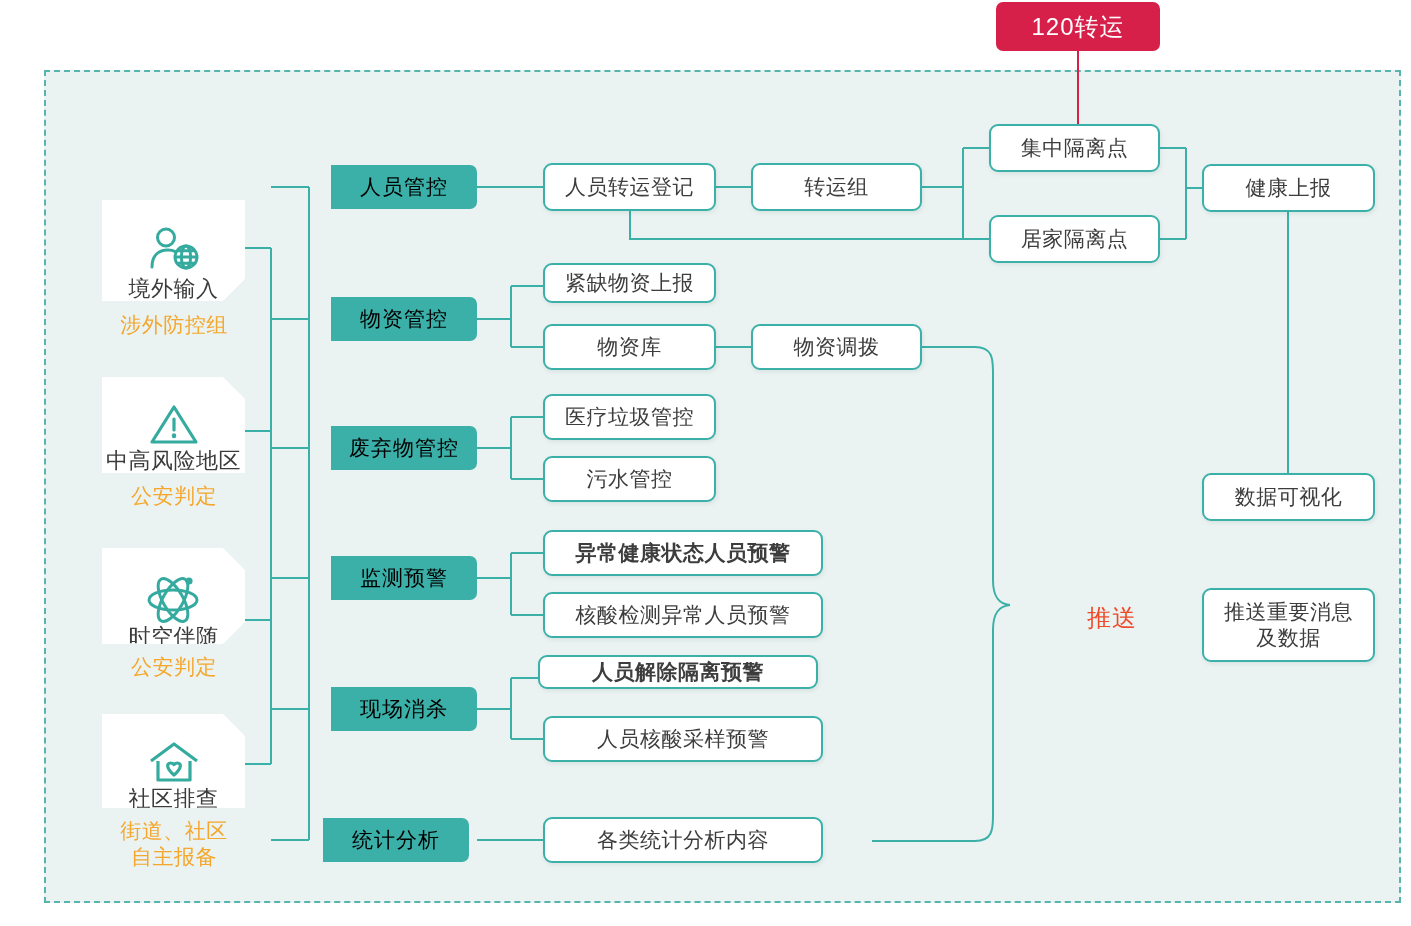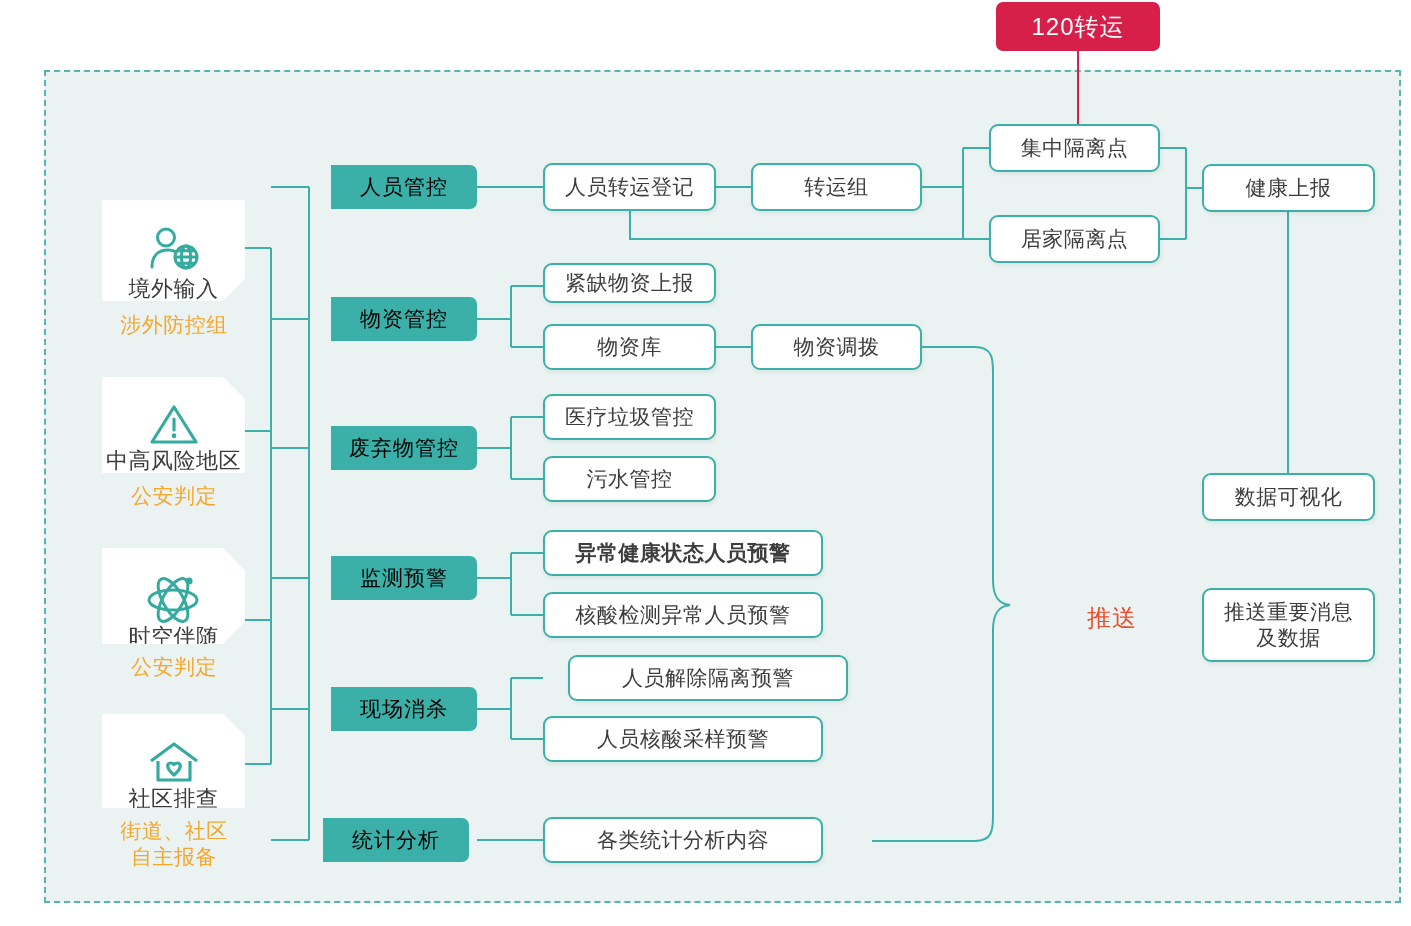--- a/index.html
+++ b/index.html
@@ -274,21 +274,21 @@
   <div class="node" style="left:543px;top:456px;width:173px;height:46px;">
     <span>污水管控</span>
   </div>
 
   <div class="node" style="left:543px;top:530px;width:280px;height:46px;font-weight:bold;">
     <span>异常健康状态人员预警</span>
   </div>
   <div class="node" style="left:543px;top:592px;width:280px;height:46px;">
     <span>核酸检测异常人员预警</span>
   </div>
-  <div class="node" style="left:568px;top:655px;width:280px;height:46px;">
+  <div class="node" style="left:538px;top:655px;width:280px;height:34px;font-weight:bold;">
     <span>人员解除隔离预警</span>
   </div>
   <div class="node" style="left:543px;top:716px;width:280px;height:46px;">
     <span>人员核酸采样预警</span>
   </div>
 
   <div class="node" style="left:543px;top:817px;width:280px;height:46px;">
     <span>各类统计分析内容</span>
   </div>
 

